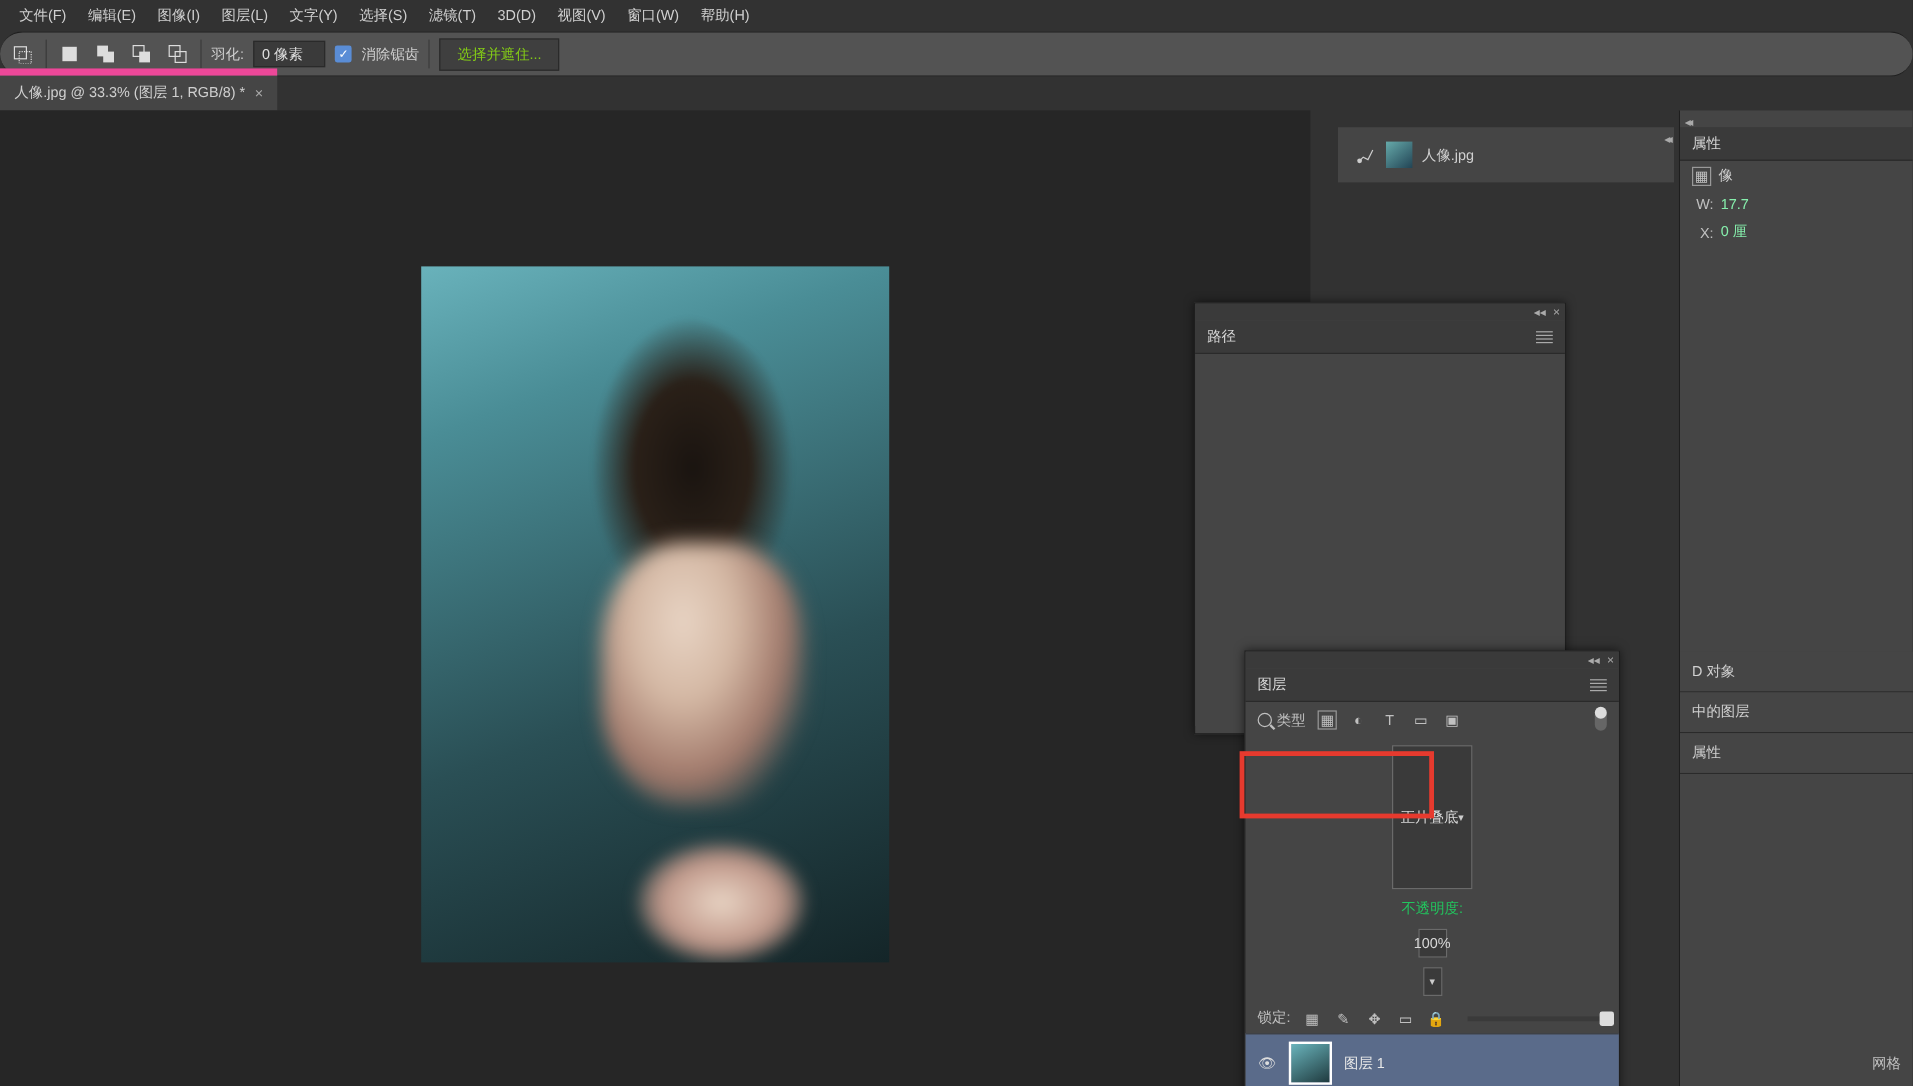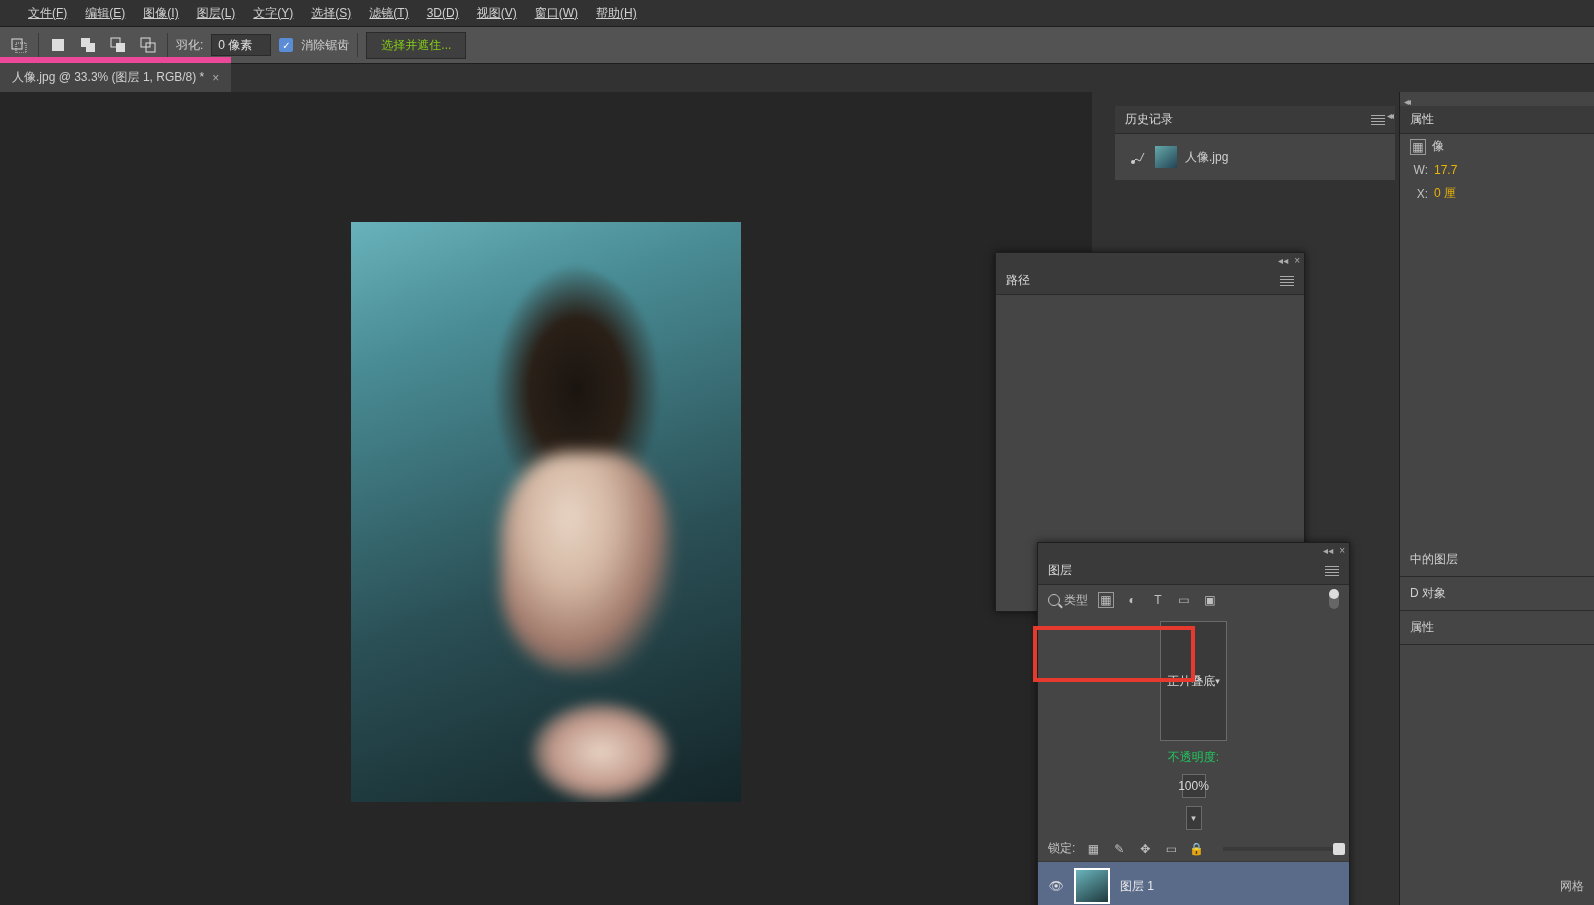--- a/index.html
+++ b/index.html
@@ -1,21 +1,21 @@
 <!DOCTYPE html>
 <html><head>
 <meta charset="utf-8">
 <style>
 * { margin: 0; padding: 0; box-sizing: border-box; font-family: "Microsoft YaHei", sans-serif; font-size: 12px; }
 body { background: #323232; color: #d0d0d0; width: 1594px; height: 905px; overflow: hidden; position: relative; }
 
-.menubar { height: 26px; display: flex; align-items: center; padding: 0 20px; gap: 2px; text-decoration: underline; }
+.menubar { height: 26px; display: flex; align-items: center; padding: 0 8px; gap: 2px; }
 .menubar span { padding: 4px 8px; cursor: pointer; }
 
-.optionsbar { height: 38px; display: flex; align-items: center; padding: 0 8px; gap: 8px; border-top: 1px solid #1e1e1e; border-bottom: 1px solid #1e1e1e; background: #535353; }
+.optionsbar { height: 38px; display: flex; align-items: center; padding: 0 8px; gap: 8px; border-top: 1px solid #1e1e1e; border-bottom: 1px solid #1e1e1e; background: #535353; border-radius: 19px; }
 .tool-icon { width: 22px; height: 22px; display:flex; align-items:center; justify-content:center; }
 .ob-sep { width:1px; height:24px; background:#3a3a3a; }
 .ob-label { color:#d0d0d0; }
 .ob-input { background:#3a3a3a; border:1px solid #2a2a2a; color:#e0e0e0; padding:2px 6px; width:60px; height:22px; }
 .ob-check { width:14px; height:14px; background:#5a8dd6; border-radius:2px; display:inline-flex; align-items:center; justify-content:center; color:#fff; font-size:10px; }
 .ob-btn { background:#3f3f3f; border:1px solid #2a2a2a; padding:4px 14px; cursor:pointer; color:#84cc16; }
 
 .doc-tabs { height: 28px; display: flex; align-items: flex-end; background:#323232; }
 .doc-tab { background:#454545; padding:6px 12px; border-top:6px solid #ec4899; display:flex; align-items:center; gap:8px; }
 .doc-tab .close { color:#aaa; cursor:pointer; }
@@ -29,21 +29,21 @@
 
 .panels-right { position:absolute; right:0; top:0; width:195px; height:100%; background:#454545; border-left:1px solid #1e1e1e; }
 .collapse-arrows { position:absolute; right:4px; top:4px; color:#aaa; font-size:10px; cursor:pointer; letter-spacing:-3px;}
 .panel-header { height:28px; display:flex; align-items:center; padding:0 10px; background:#3a3a3a; justify-content:space-between; border-bottom:1px solid #2a2a2a;}
 .panel-header .title { color:#d8d8d8; }
 .panel-menu-icon { width:14px; height:10px; display:flex; flex-direction:column; justify-content:space-between; cursor:pointer;}
 .panel-menu-icon span{height:1px; background:#aaa; display:block;}
 .panel-body { padding:6px; background:#454545; }
 .prop-row { display:flex; align-items:center; gap:6px; padding:4px 10px; }
 .prop-label { width:18px; color:#c0c0c0; text-align:right; }
-.prop-val { color:#eab308; }
+.prop-val { color:#86efac; }
 
 .floating { position:absolute; background:#454545; box-shadow: 0 0 8px rgba(0,0,0,.6); border:1px solid #1e1e1e; }
 .floating .flo-top { height:14px; display:flex; justify-content:flex-end; align-items:center; padding:0 4px; gap:6px; background:#3a3a3a;}
 .flo-top span{color:#aaa; font-size:10px; cursor:pointer;}
 
 .history-panel { position:absolute; left:1115px; top:14px; width:280px; }
 .history-item { display:flex; align-items:center; gap:8px; padding:6px 8px; }
 .hist-brush { width:18px; height:18px; display:flex; align-items:center; justify-content:center;}
 .hist-thumb { width:22px; height:22px; background: linear-gradient(140deg,#6aa,#245);}
 
@@ -148,29 +148,20 @@
 
 <div class="workspace">
   <div class="canvas-area">
     <div class="portrait">
       <div class="hand"></div>
     </div>
   </div>
 
   <div class="history-panel">
     <div class="collapse-arrows">◂◂</div>
-    <div class="panel-header">
-      <span class="title">历史记录</span>
-      <div class="panel-menu-icon">
-          <span></span>
-          <span></span>
-          <span></span>
-          <span></span>
-        </div>
-    </div>
     <div class="panel-body">
       <div class="history-item">
         <div class="hist-brush">
             <svg width="16" height="16">
               <path d="M2 14 L6 10 L10 12 L14 4" stroke="#ccc" fill="none"></path>
               <circle cx="3" cy="13" r="2" fill="#ccc"></circle>
             </svg>
           </div>
         <div class="hist-thumb"></div>
         <span>人像.jpg</span>
@@ -192,26 +183,26 @@
       <span class="prop-val">17.7</span>
     </div>
     <div class="prop-row">
       <span class="prop-label">X:</span>
       <span class="prop-val">0 厘</span>
     </div>
 
     <div style="position:absolute; bottom:260px; left:0; right:0;">
       <div class="rp-sec">
           <div class="rp-h">
-            <span>中的图层</span>
+            <span>D 对象</span>
           </div>
         </div>
       <div class="rp-sec">
           <div class="rp-h">
-            <span>D 对象</span>
+            <span>中的图层</span>
           </div>
         </div>
       <div class="rp-sec">
           <div class="rp-h">
             <span>属性</span>
           </div>
         </div>
     </div>
     <div style="position:absolute; bottom:10px; right:10px; color:#c0c0c0;">网格</div>
   </div>

